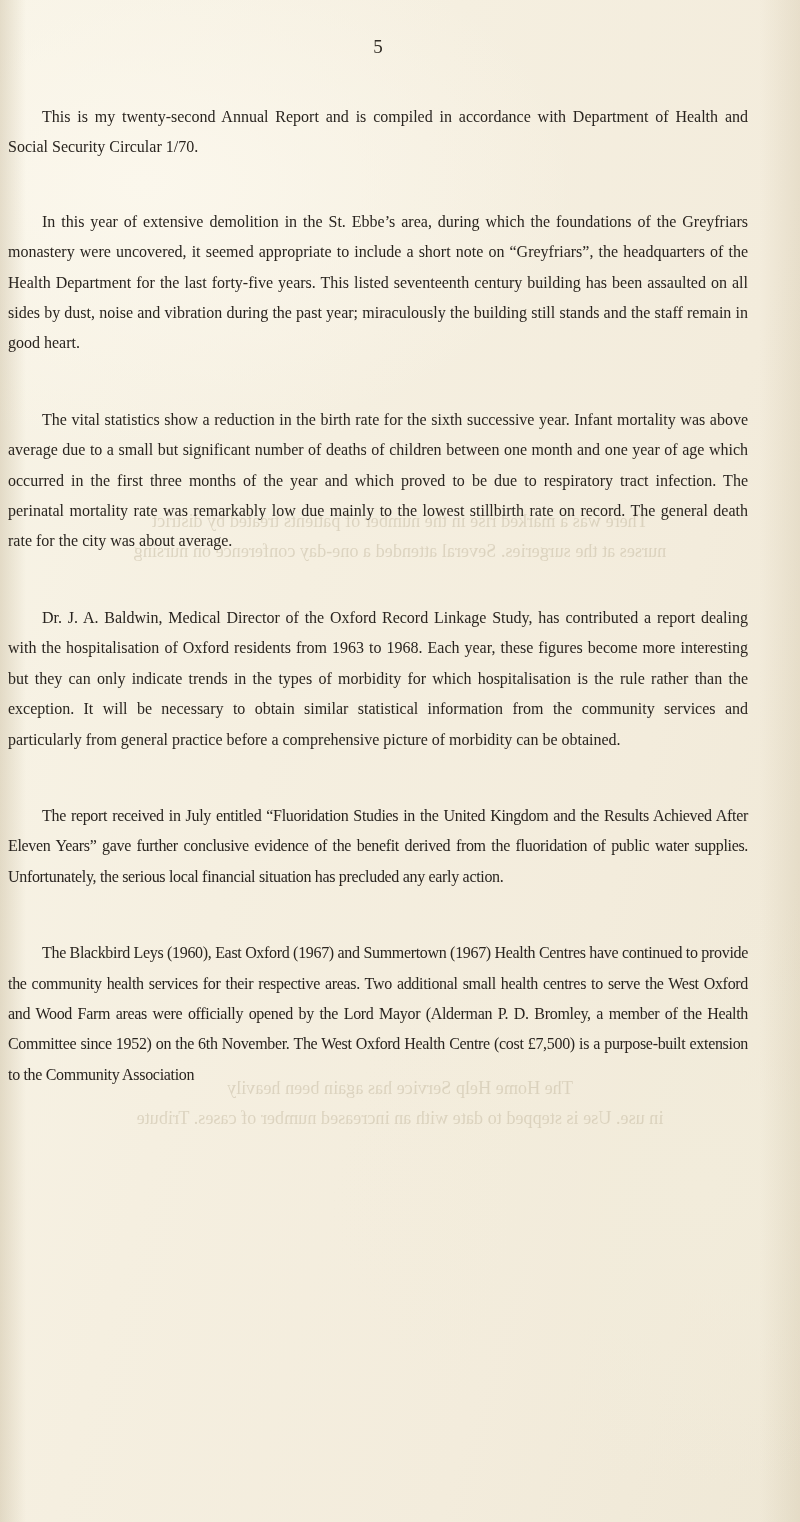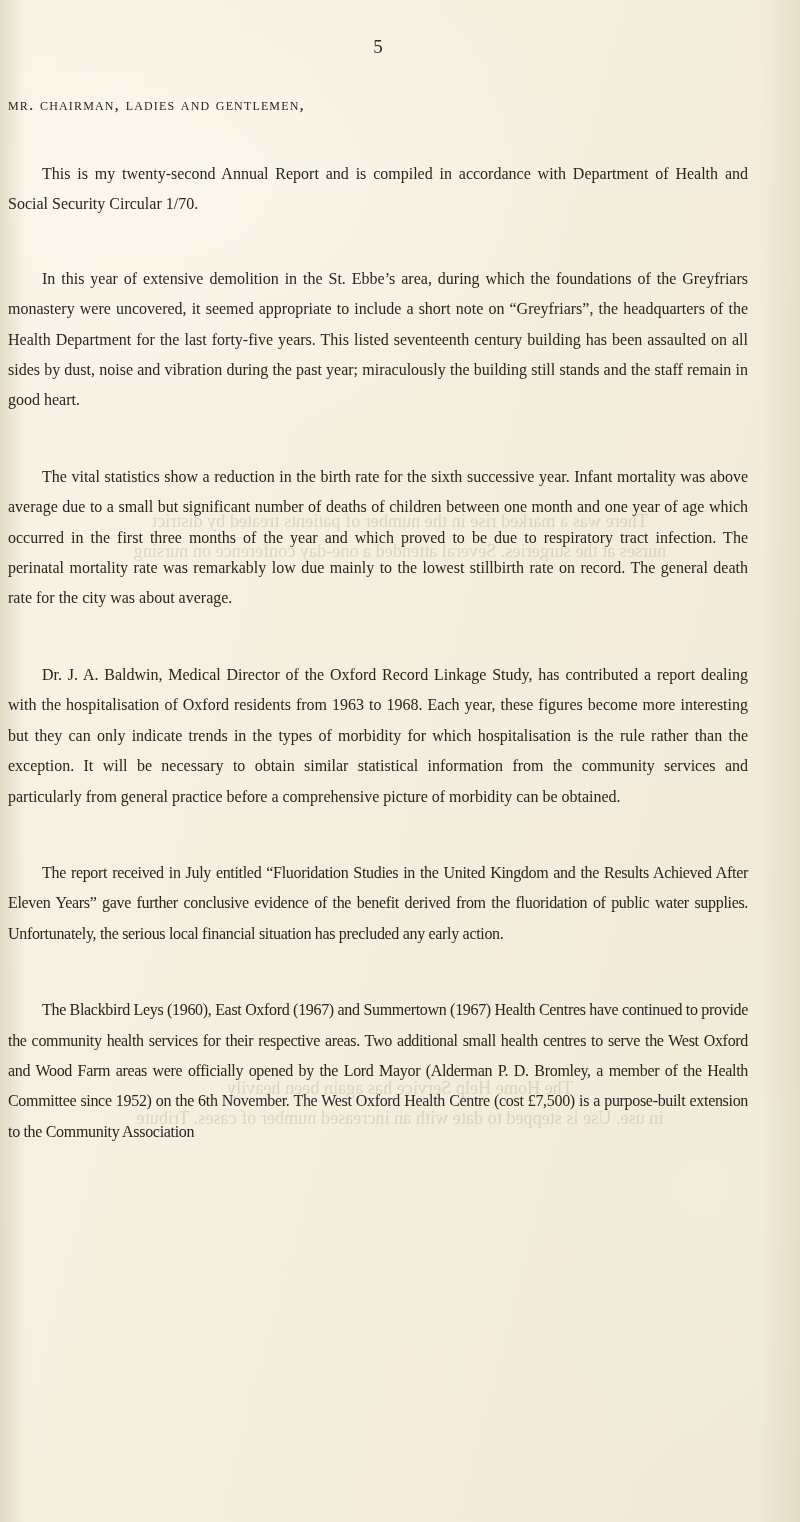--- a/index.html
+++ b/index.html
@@ -104,21 +104,20 @@
 
   <div class="bleed" style="top:506px;">There was a marked rise in the number of patients treated by district
 nurses at the surgeries. Several attended a one-day conference on nursing</div>
   <div class="bleed" style="top:1073px;">The Home Help Service has again been heavily
 in use. Use is stepped to date with an increased number of cases. Tribute</div>
 
   <div id="content">
 
     <div class="folio">5</div>
 
-    <div class="salutation">Mr. Chairman, Ladies and Gentlemen,</div>
 
     <div class="gap2"></div>
     <p class="para">This is my twenty-second Annual Report and is compiled in accordance with Department of Health and Social Security Circular 1/70.</p>
 
     <div class="gap2"></div>
     <p class="para">In this year of extensive demolition in the St. Ebbe’s area, during which the foundations of the Greyfriars monastery were uncovered, it seemed appropriate to include a short note on “Greyfriars”, the headquarters of the Health Department for the last forty-five years. This listed seventeenth century building has been assaulted on all sides by dust, noise and vibration during the past year; miraculously the building still stands and the staff remain in good heart.</p>
 
     <div class="gap3"></div>
     <p class="para">The vital statistics show a reduction in the birth rate for the sixth successive year. Infant mortality was above average due to a small but significant number of deaths of children between one month and one year of age which occurred in the first three months of the year and which proved to be due to respiratory tract infection. The perinatal mortality rate was remarkably low due mainly to the lowest stillbirth rate on record. The general death rate for the city was about average.</p>
 

